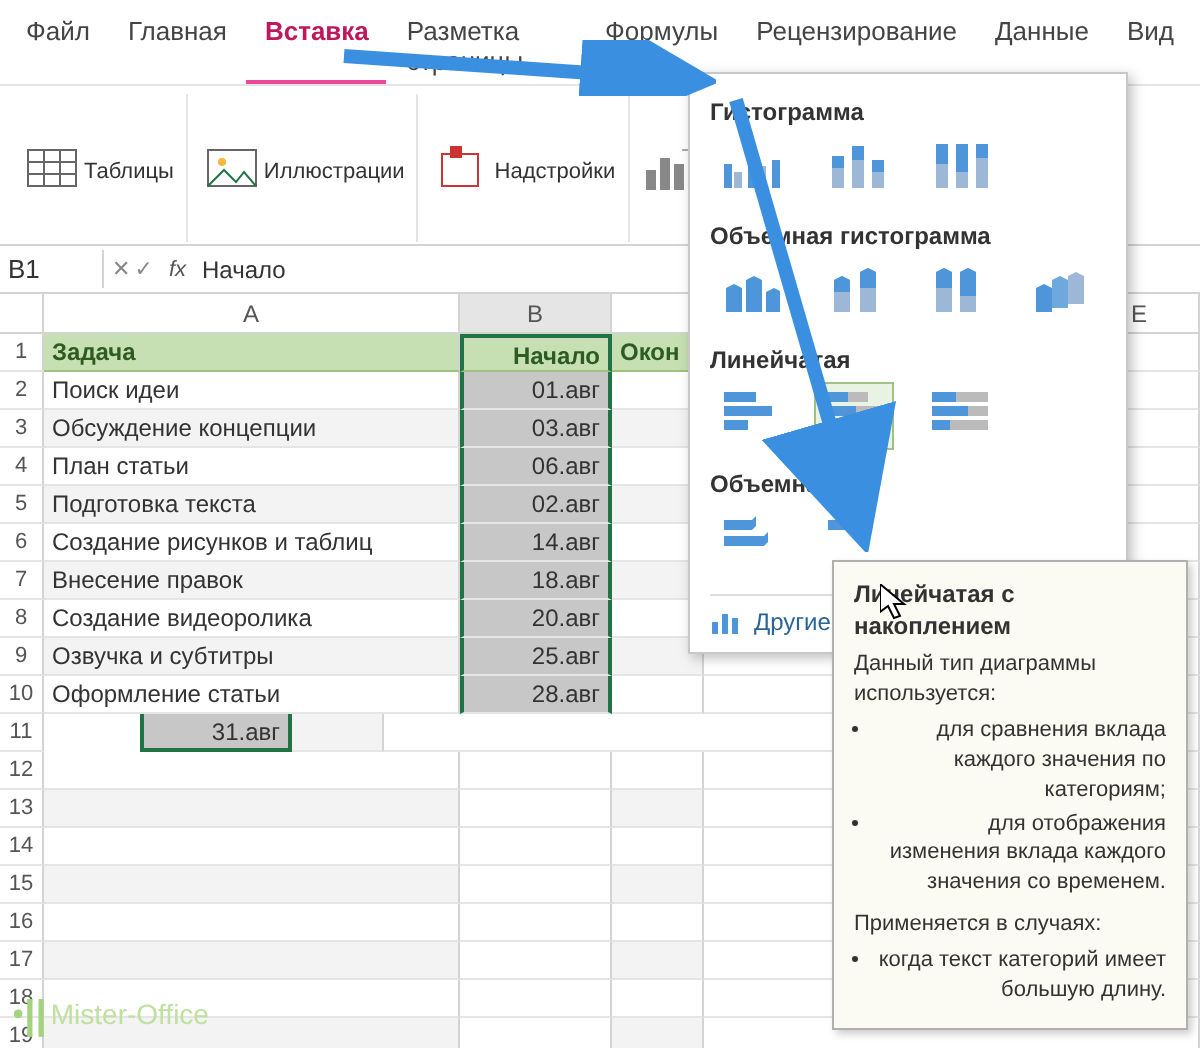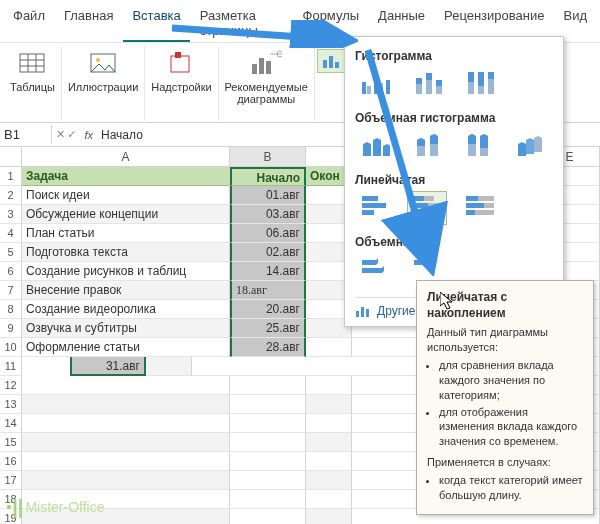--- a/index.html
+++ b/index.html
@@ -21,37 +21,37 @@
     background: #fff;
     border-bottom: 1px solid #e5e5e5;
   }
   .menu-item {
     padding: 4px 9px;
     font-size: 13px;
     color: #444;
     cursor: pointer;
   }
   .menu-item.active {
-    color: #0c4a6e;
-    border-bottom: 2px solid #0f766e;
-    font-weight: 400;
+    color: #be185d;
+    border-bottom: 2px solid #ec4899;
+    font-weight: 700;
   }
   
   .ribbon {
     display: flex;
     align-items: flex-start;
     gap: 0;
     padding: 4px 4px 4px 4px;
     background: #fff;
     border-bottom: 1px solid #d4d4d4;
     height: 80px;
   }
   .ribbon-group {
     display: flex;
-    flex-direction: column;
+    flex-direction: row;
     align-items: center;
     padding: 2px 6px;
     border-right: 1px solid #e5e5e5;
     height: 74px;
     justify-content: flex-start;
   }
   .ribbon-icon-big {
     width: 32px; height: 28px;
     display: flex;
     align-items: center;
@@ -138,43 +138,43 @@
     color:#2a6496;font-size:12px;display:flex;align-items:center;gap:6px;
   }
   
   .tooltip{
     position:absolute;left:416px;top:280px;width:178px;
     background:#fbfbf4;border:1px solid #b0b0b0;box-shadow:2px 2px 4px rgba(0,0,0,0.2);
     padding:8px 10px;font-size:11px;color:#333;z-index:30;line-height:1.35;
   }
   .tooltip-title{font-weight:700;margin-bottom:4px;font-size:12px;}
   .tooltip ul{margin:3px 0 3px 12px;padding:0;}
-  .tooltip li{margin-bottom:2px;}
+  .tooltip li{margin-bottom:2px;text-align:right;}
   
   .arrow{position:absolute;z-index:40;}
   
   .watermark{
     position:absolute;left:6px;bottom:4px;font-size:14px;color:#bfe09f;
     font-family:Arial;z-index:50;display:flex;align-items:center;gap:2px;
   }
   .watermark .big{font-size:20px;font-weight:700;color:#a4d380;}
   .cursor{position:absolute;z-index:45;}
   svg { display:block; }
 </style>
 </head>
 <body>
 
 <div class="menubar">
   <div class="menu-item">Файл</div>
   <div class="menu-item">Главная</div>
   <div class="menu-item active">Вставка</div>
   <div class="menu-item">Разметка страницы</div>
   <div class="menu-item">Формулы</div>
+  <div class="menu-item">Рецензирование</div>
   <div class="menu-item">Данные</div>
-  <div class="menu-item">Рецензирование</div>
   <div class="menu-item">Вид</div>
 </div>
 
 <div class="ribbon">
   <div class="ribbon-group">
     <span class="ribbon-icon-big">
       <svg width="28" height="26">
           <rect x="2" y="4" width="24" height="18" fill="none" stroke="#666"></rect>
           <line x1="2" y1="10" x2="26" y2="10" stroke="#666"></line>
           <line x1="2" y1="16" x2="26" y2="16" stroke="#666"></line>
@@ -320,21 +320,21 @@
       <div class="row-hdr">6</div>
       <div class="cell colA">Создание рисунков и таблиц</div>
       <div class="cell colB selected-col sel-border-l sel-border-r" style="text-align: right;">14.авг</div>
       <div class="cell colC"></div>
       <div class="cell" style="flex: 1 1 0%; border-right: none;"></div>
       <div class="cell colE"></div>
     </div>
     <div class="sheet-row">
       <div class="row-hdr">7</div>
       <div class="cell colA zebra">Внесение правок</div>
-      <div class="cell colB selected-col sel-border-l sel-border-r" style=" font-family: Liberation Serif, serif;">18.авг</div>
+      <div class="cell colB selected-col sel-border-l sel-border-r" style="text-align: right;">18.авг</div>
       <div class="cell colC zebra"></div>
       <div class="cell" style="flex: 1 1 0%; border-right: none;"></div>
       <div class="cell colE"></div>
     </div>
     <div class="sheet-row">
       <div class="row-hdr">8</div>
       <div class="cell colA">Создание видеоролика</div>
       <div class="cell colB selected-col sel-border-l sel-border-r" style="text-align: right;">20.авг</div>
       <div class="cell colC"></div>
       <div class="cell" style="flex: 1 1 0%; border-right: none;"></div>

